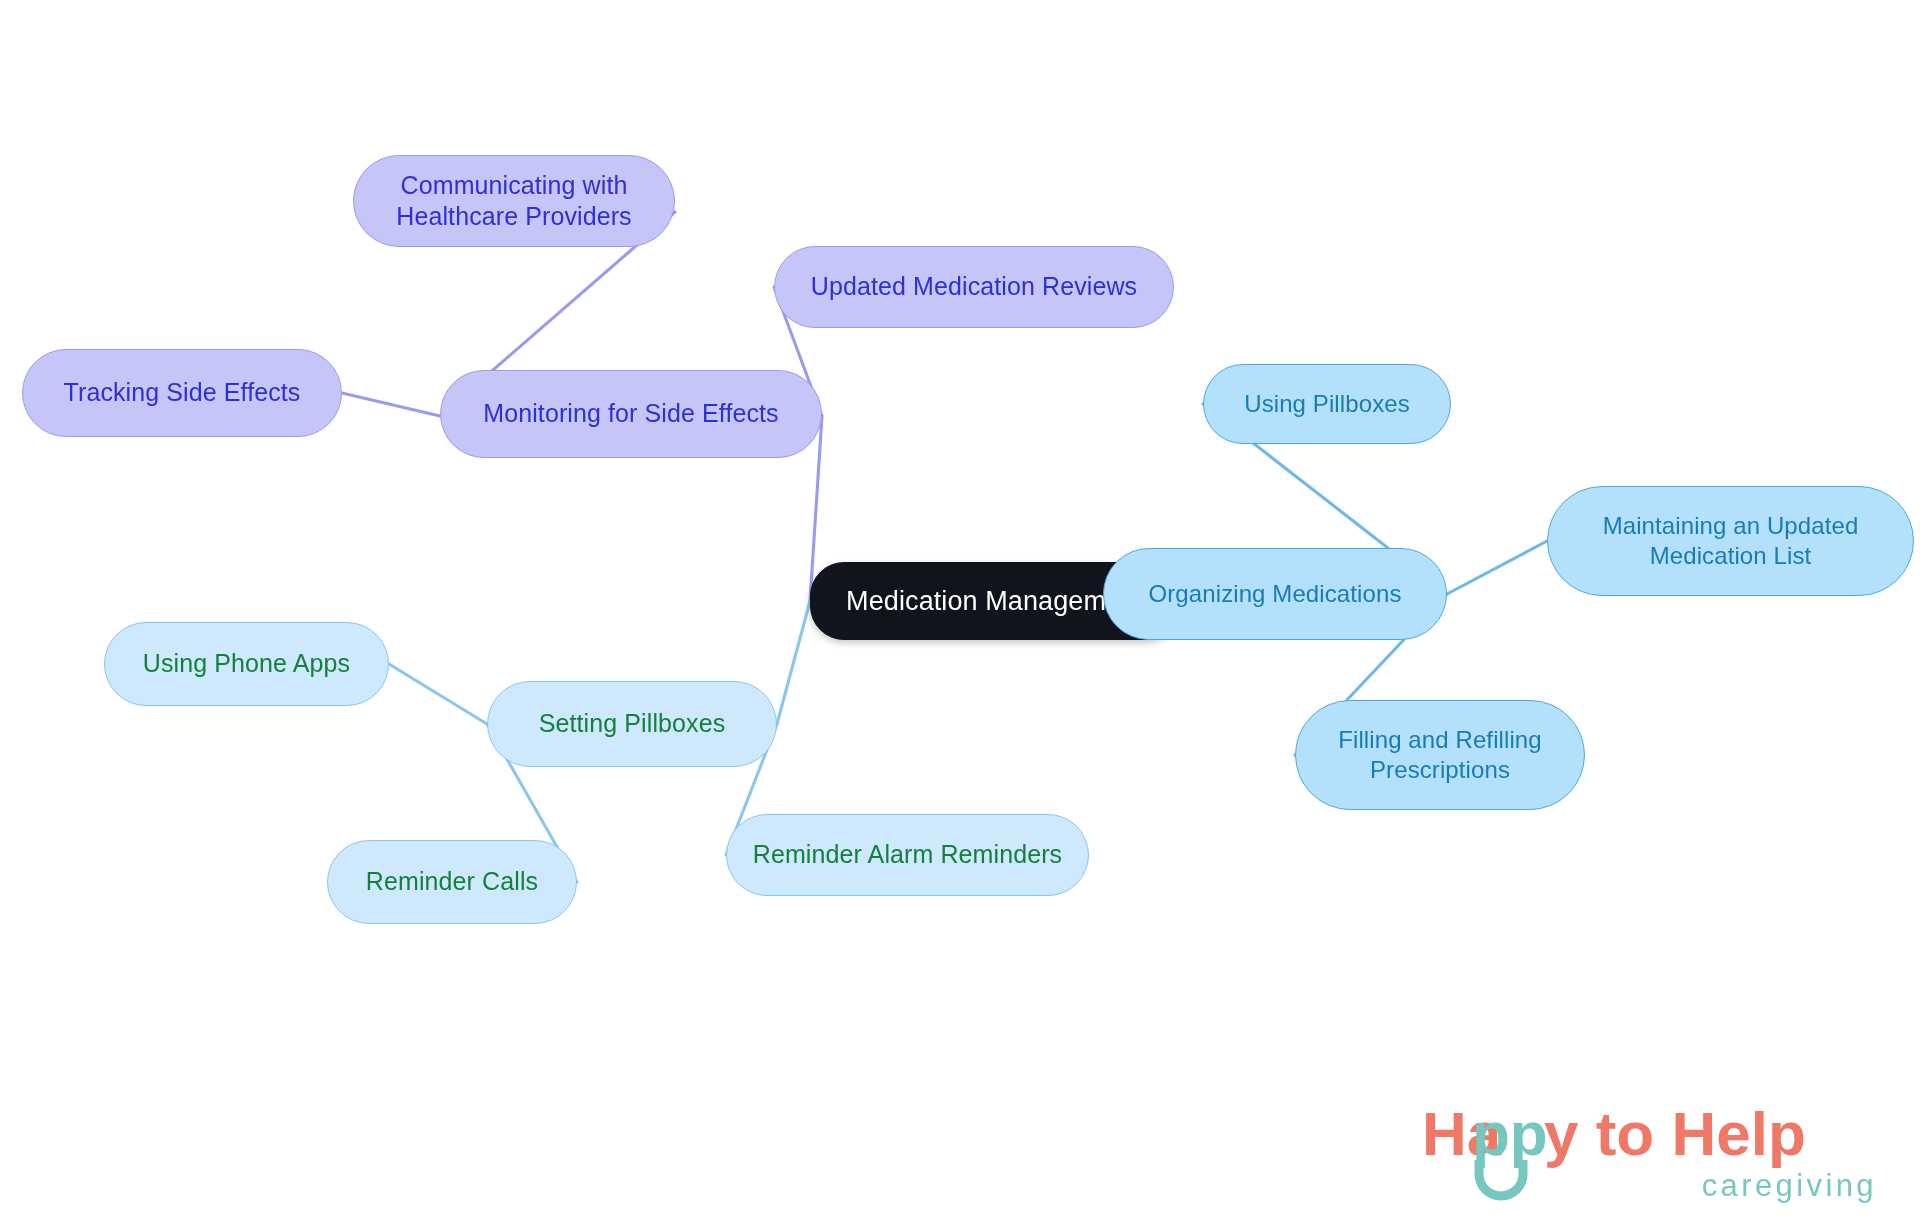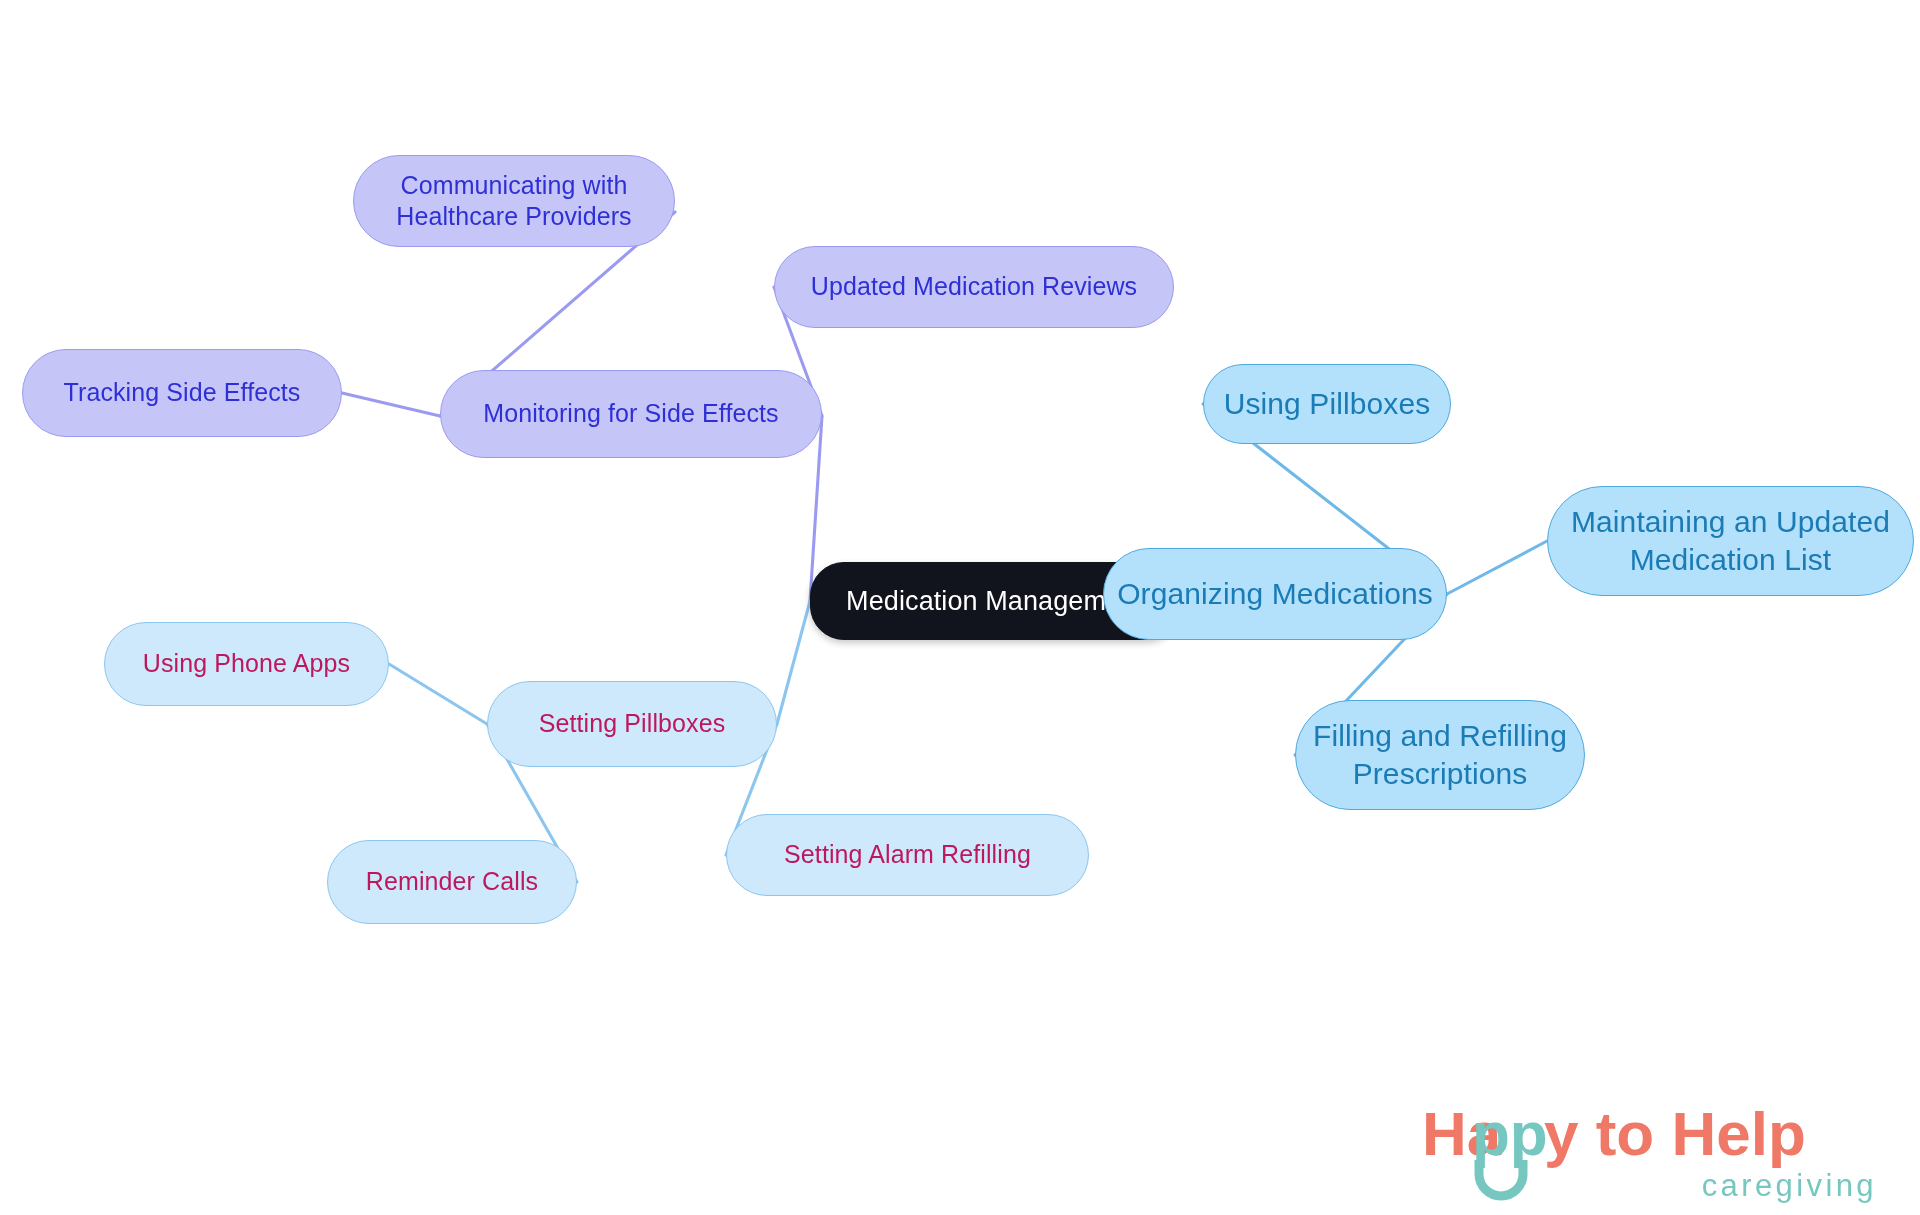--- a/index.html
+++ b/index.html
@@ -48,26 +48,26 @@
   .node-purple {
     background: #c5c6f7;
     border-color: #9a9bf0;
     color: #2f2fd6;
     font-size: 25px;
   }
   .node-blue-mid {
     background: #b3e0fb;
     border-color: #4eaade;
     color: #1a7bb5;
-    font-size: 30px;
+    font-size: 24px;
   }
   .node-blue-pale {
     background: #cee8fc;
     border-color: #8cc6ef;
-    color: #be185d;
+    color: #15803d;
     font-size: 25px;
   }
   
   #logo {
     position: absolute;
     left: 1422px;
     top: 1095px;
     width: 460px;
     height: 110px;
     z-index: 5;
@@ -113,21 +113,21 @@
 
   <div class="node node-blue-mid" style="left: 1295px; top: 700px; width: 290px; height: 110px;">Filling and Refilling
 Prescriptions</div>
 
   <div class="node node-blue-pale" style="left: 487px; top: 681px; width: 290px; height: 86px;">Setting Pillboxes</div>
 
   <div class="node node-blue-pale" style="left: 104px; top: 622px; width: 285px; height: 84px;">Using Phone Apps</div>
 
   <div class="node node-blue-pale" style="left: 327px; top: 840px; width: 250px; height: 84px;">Reminder Calls</div>
 
-  <div class="node node-blue-pale" style="left: 726px; top: 814px; width: 363px; height: 82px;">Setting Alarm Refilling</div>
+  <div class="node node-blue-pale" style="left: 726px; top: 814px; width: 363px; height: 82px;">Reminder Alarm Reminders</div>
 
   <svg id="logo" viewBox="0 0 460 110" xmlns="http://www.w3.org/2000/svg">
     <text id="logo-l1a" x="0" y="60" font-family="Liberation Sans, sans-serif" font-size="62" font-weight="bold" fill="#ef7866">Ha</text>
     <text id="logo-l1b" x="50" y="60" font-family="Liberation Sans, sans-serif" font-size="62" font-weight="bold" fill="#76c7c0">pp</text>
     <text id="logo-l1c" x="122" y="60" font-family="Liberation Sans, sans-serif" font-size="62" font-weight="bold" fill="#ef7866">y to Help</text>
     <path id="logo-smile" d="M 57 65 L 57 79 A 22 22 0 0 0 101 79 L 101 65" fill="none" stroke="#76c7c0" stroke-width="9" stroke-linecap="butt"></path>
     <text id="logo-l2" x="455" y="101" text-anchor="end" font-family="Liberation Sans, sans-serif" font-size="31" letter-spacing="3.4" fill="#76c7c0">caregiving</text>
   </svg>
 
 </div>

